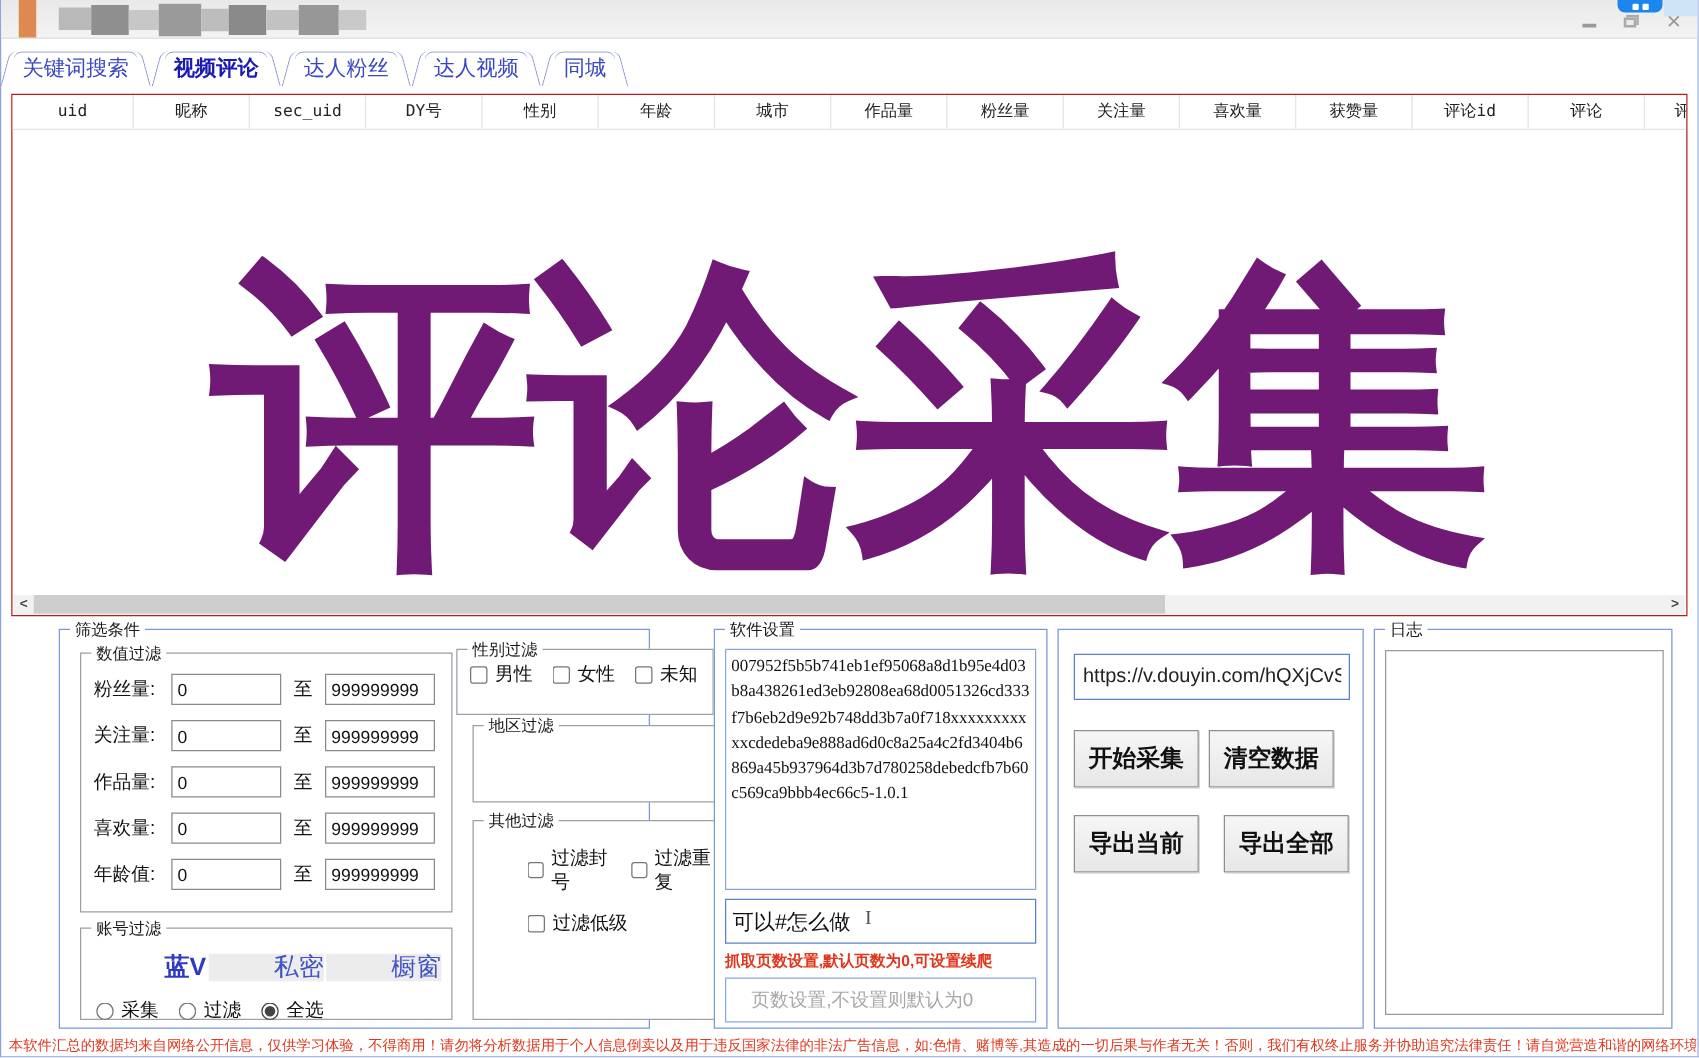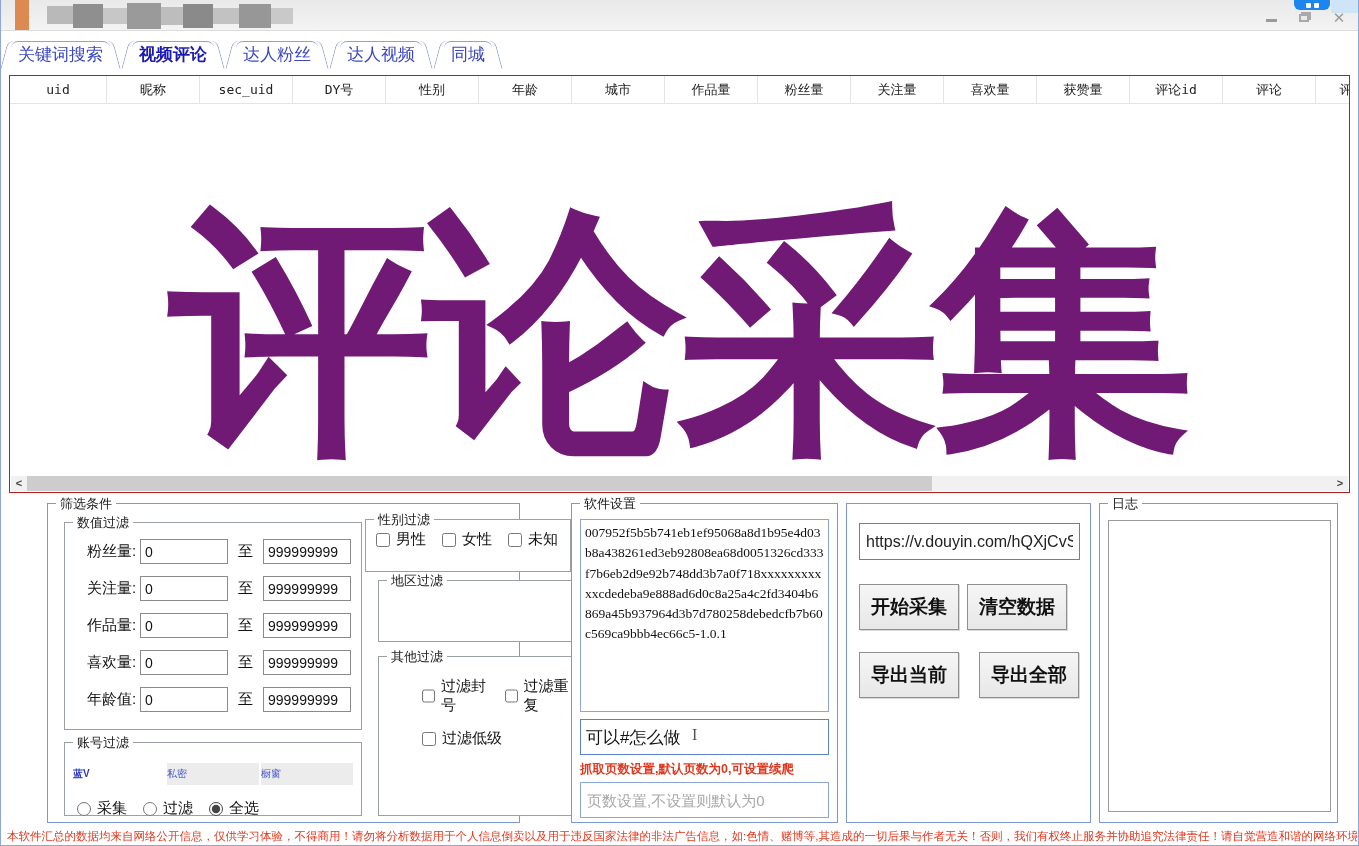--- a/index.html
+++ b/index.html
@@ -69,42 +69,42 @@
   .gbox.gray { border-color:#9aa0a6; }
   .glabel { position:absolute; top:-9px; left:8px; background:#fff; padding:0 4px;
             font-size:13px; color:#1a1a1a; white-space:nowrap; z-index:2; }
 
   
   .nrow { display:flex; align-items:center; height:37px; padding:0 10px; }
   .nrow .nlabel { width:62px; font-size:15px; color:#111; }
   .nrow input { width:88px; height:25px; border:1px solid #8a8a8a; font-size:14px; padding:0 4px; color:#111; }
   .nrow .to { margin:0 10px; font-size:15px; color:#111; }
   .seg { display:flex; height:22px; margin:20px 8px 0 8px; }
-  .seg .sitem { flex:1; text-align:left; line-height:22px; font-size:10px; color:#4254c5; cursor:pointer; }
+  .seg .sitem { flex:1; text-align:right; line-height:22px; font-size:20px; color:#4254c5; cursor:pointer; }
   .seg .sitem.on { background:#fff; font-weight:bold; color:#2e3bc0; }
   .seg .sitem.off { background:#ececec; margin-left:2px; }
   .radios { display:flex; margin:14px 12px 0 12px; gap:16px; font-size:15px; color:#111; }
   .radios label, .cbrow label { display:flex; align-items:center; gap:6px; cursor:pointer; }
   .cbrow { display:flex; margin:10px 10px 0 10px; gap:24px; font-size:15px; color:#111; }
   input[type="checkbox"], input[type="radio"] { width:14px; height:14px; accent-color:#444; }
   .region-input { position:absolute; left:8px; top:16px; width:188px; height:31px; border:1px solid #9ab0dc;
                   font-size:15px; padding:0 6px; color:#111; }
   .region-input::placeholder { color:#a8a8a8; }
 
   
   .license { position:absolute; left:8px; top:15px; width:249px; height:193px; border:1px solid #8ca6d8;
              resize:none; overflow:hidden; font-family:"Liberation Serif","DejaVu Serif",serif;
              font-size:13.5px; line-height:1.5; color:#111; padding:3px 4px; word-break:break-all; outline:none; }
   .kw-wrap { position:absolute; left:8px; top:215px; width:249px; height:36px; }
   .kw-input { width:100%; height:100%; border:1px solid #5b7fd0; font-size:17px; padding:0 5px; color:#111; }
   .ibeam { position:absolute; left:112px; top:7px; font-family:"Liberation Serif",serif; font-size:16px;
            color:#555; pointer-events:none; }
   .rednote { position:absolute; left:8px; top:257px; font-size:12.5px; color:#e0381f; font-weight:bold; white-space:nowrap; }
   .page-input { position:absolute; left:8px; top:278px; width:249px; height:36px; border:1px solid #8ca6d8;
-                font-size:15px; padding:0 6px; color:#111; }
+                font-size:15px; padding:0 20px; color:#111; }
   .page-input::placeholder, .kw-input::placeholder { color:#a8a8a8; }
 
   
   .url-input { position:absolute; left:12px; top:19px; width:221px; height:37px; border:1px solid #5b7fd0;
                font-size:16px; padding:0 6px; color:#222; }
   .abtn { position:absolute; width:100px; height:46px; background:linear-gradient(#f6f6f6,#e7e7e7);
           border:1px solid #8f8f8f; box-shadow:1px 1px 0 #d8d8d8; font-size:19px; font-weight:bold;
           color:#111; cursor:pointer; font-family:"Liberation Sans","DejaVu Sans",sans-serif; }
   .b1 { left:12px;  top:80px; }
   .b2 { left:120px; top:80px; }
@@ -187,21 +187,21 @@
       <div class="strack">
         <div class="sthumb"></div>
       </div>
       <span class="sbtn">&gt;</span>
     </div>
   </div>
 
   <div class="gbox" style="left:14px; top:503px; width:473px; height:320px;margin-left:32px;">
     <span class="glabel">筛选条件</span>
 
-    <div class="gbox gray" style="left:16px; top:18px; width:298px; height:208px;padding-left:12px;">
+    <div class="gbox gray" style="left:16px; top:18px; width:298px; height:208px;">
       <span class="glabel">数值过滤</span>
       <div style="padding-top:10px;">
         <div class="nrow">
           <span class="nlabel">粉丝量:</span>
           <input type="text" value="0" style="">
           <span class="to">至</span>
           <input type="text" value="999999999" style="">
         </div>
         <div class="nrow">
           <span class="nlabel">关注量:</span>

